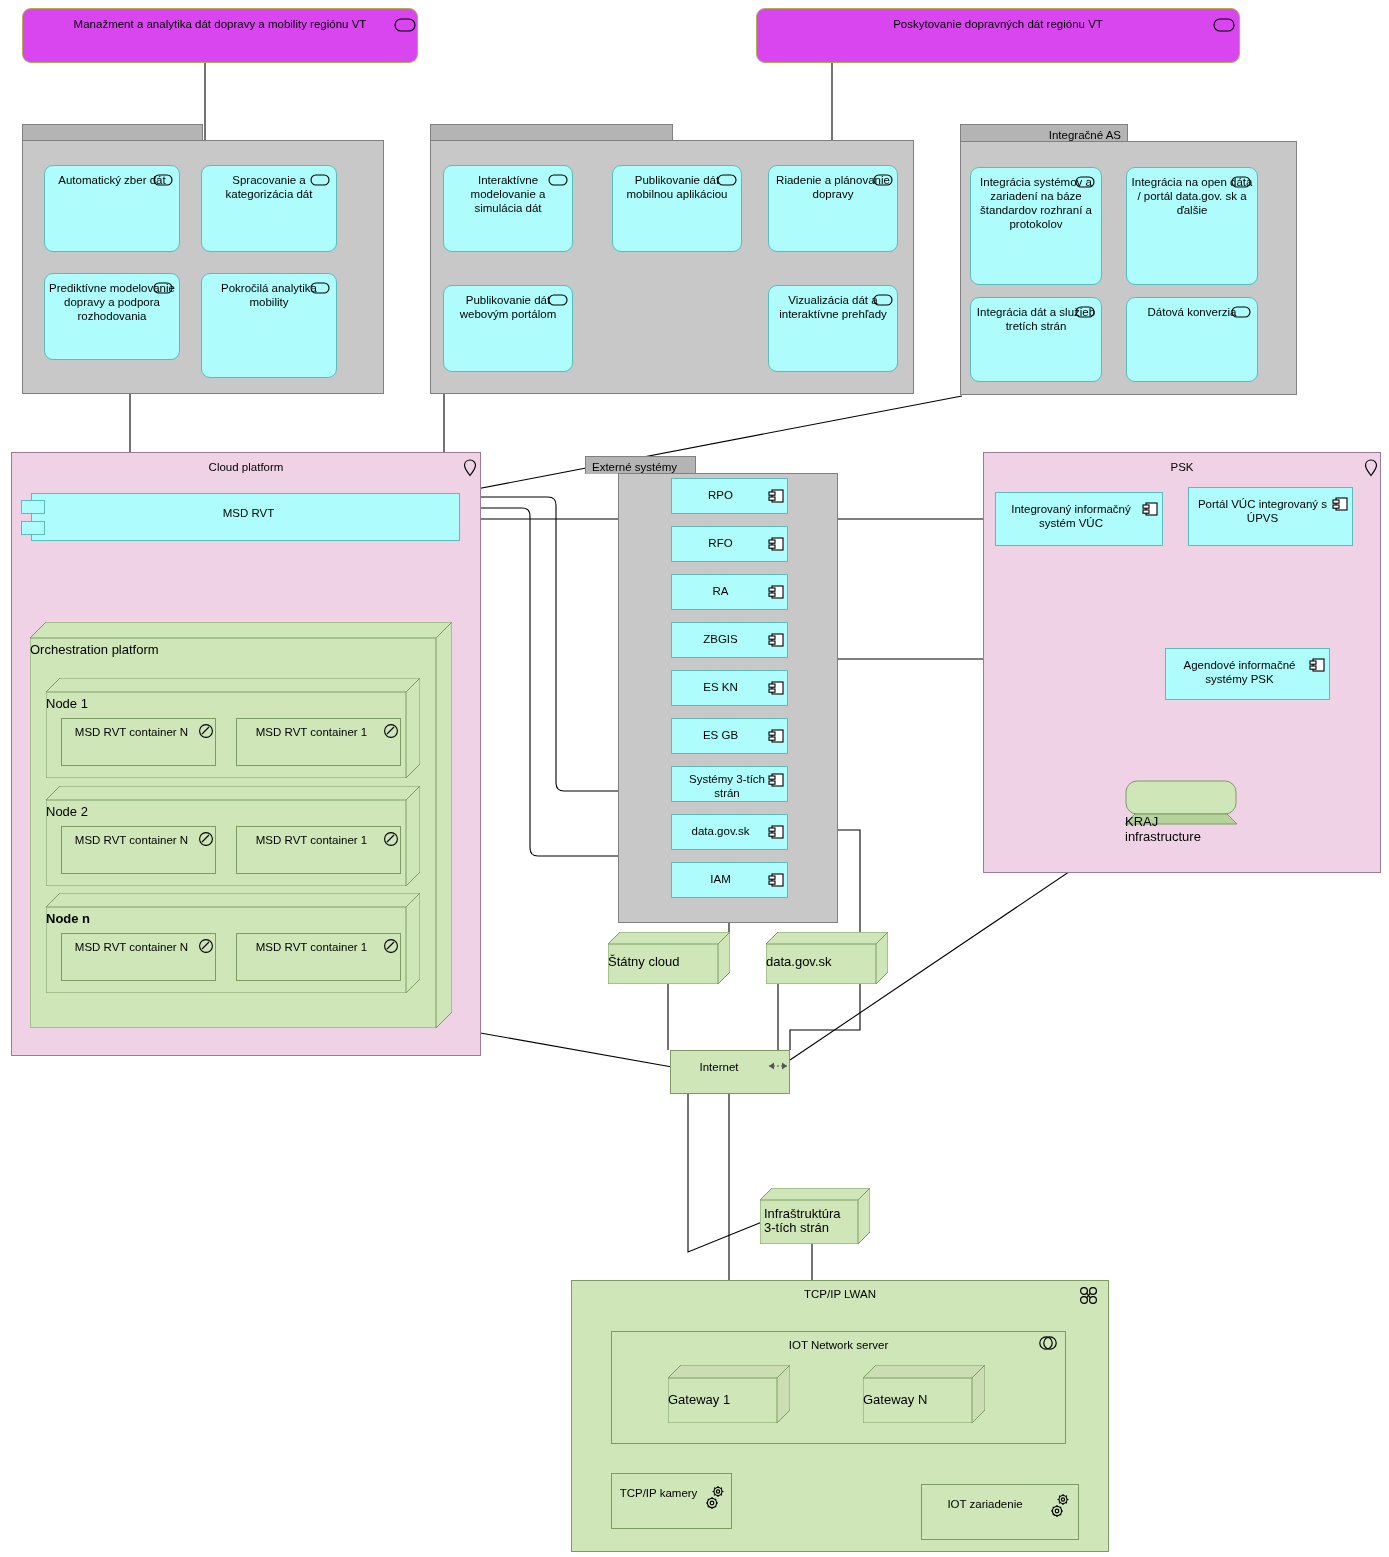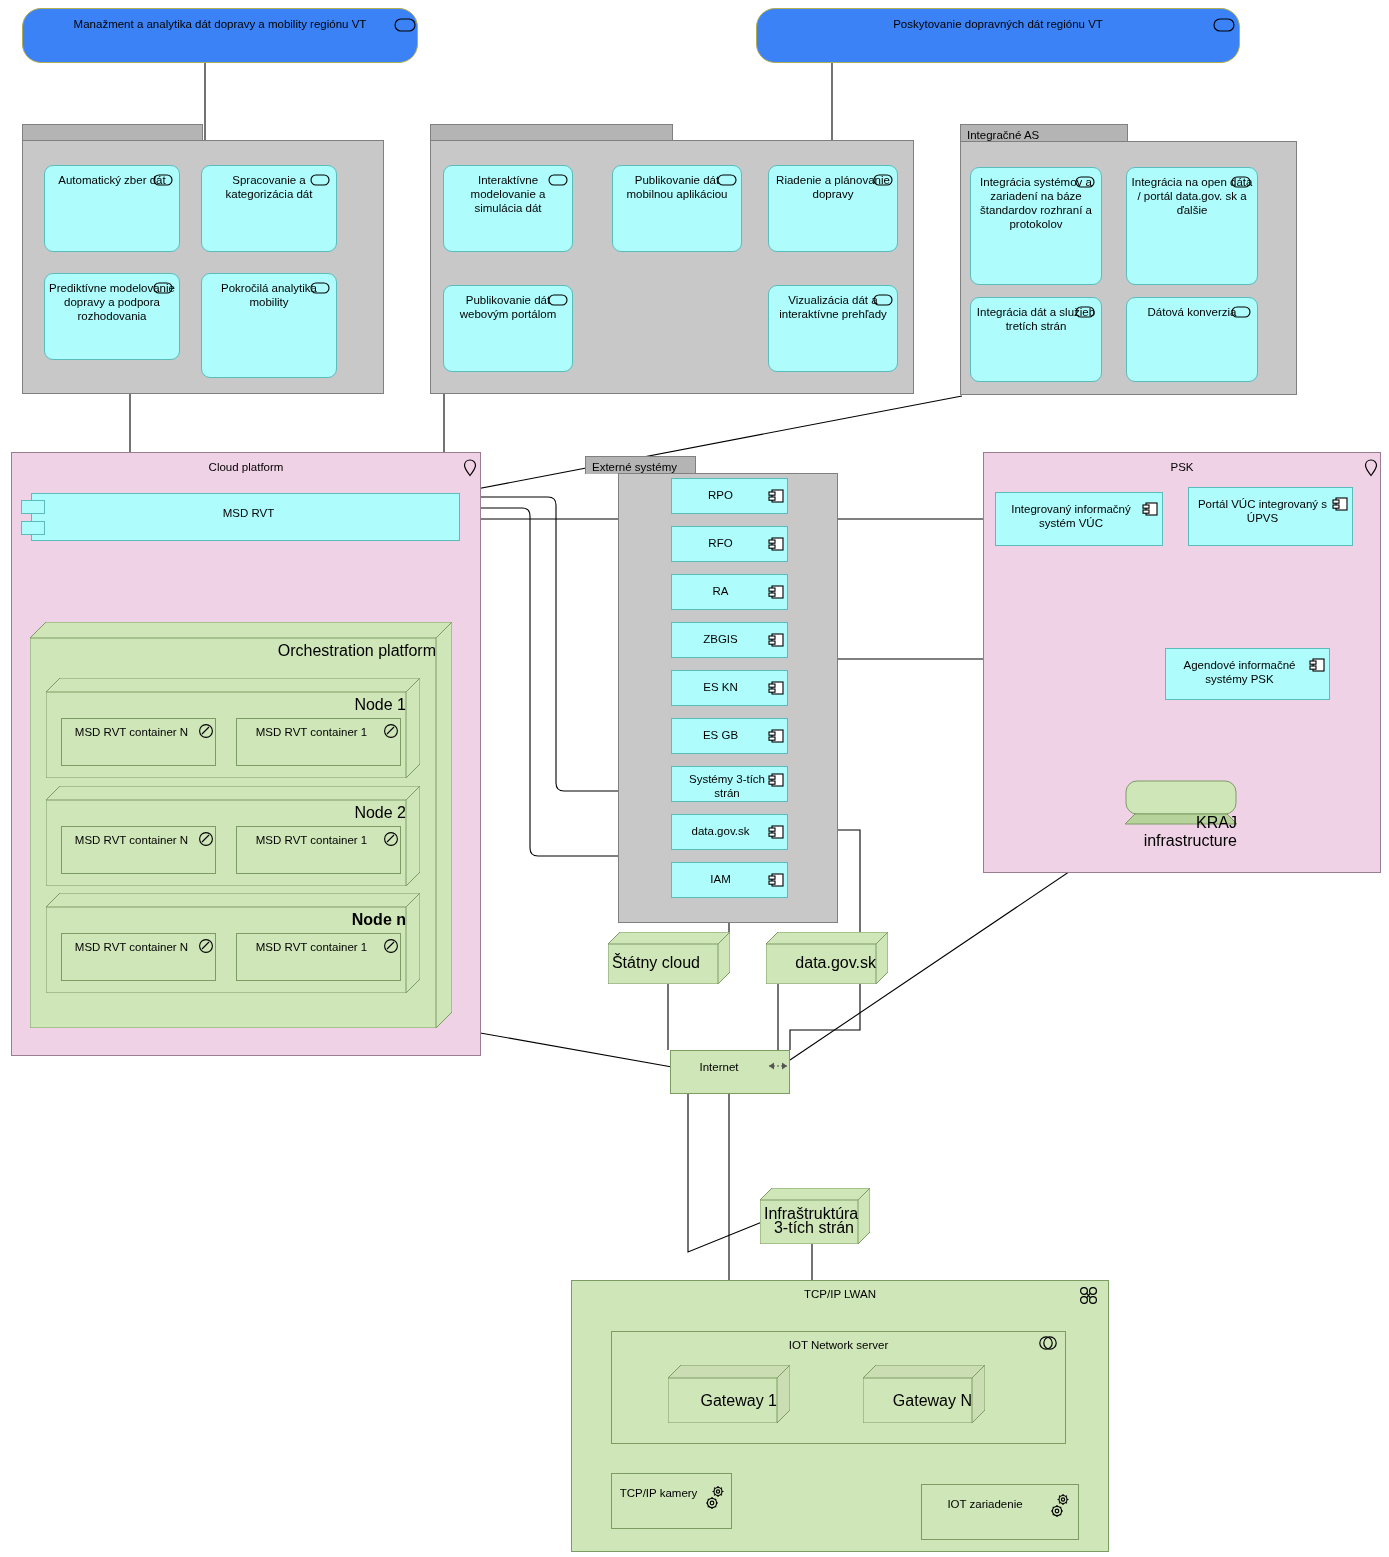--- a/index.html
+++ b/index.html
@@ -14,41 +14,41 @@
     padding-top:7px;padding-left:4px;padding-right:4px;
   }
   .grp{ 
     background:#c8c8c8;border:1px solid #808080;
   }
   .grp-tab{
     background:#b4b4b4;border:1px solid #808080;border-bottom:none;
     font-size:11.5px;color:#000;padding:3px 6px 0 6px;line-height:14px;
   }
   .motiv{ 
-    background:#3b82f6;border:1px solid #b3ad51;border-radius:19px;
+    background:#d946ef;border:1px solid #b3ad51;border-radius:9px;
     font-size:11.5px;text-align:center;color:#000;line-height:14px;padding-top:8px;
   }
   .node-pink{
     background:#f0d2e6;border:1px solid #9a7d92;
     font-size:11.5px;color:#000;text-align:center;padding-top:7px;line-height:14px;
   }
   .comp{ 
     background:#aefcfc;border:1px solid #5bbcbc;
     font-size:11.5px;color:#000;text-align:center;line-height:14px;
     padding-top:7px;padding-left:6px;padding-right:24px;
   }
   .green-plain{
     background:#cfe6b8;border:1px solid #7c9c62;
     font-size:11.5px;color:#000;text-align:center;line-height:14px;padding-top:6px;
   }
   .inner-rect{
     background:#cfe6b8;border:1px solid #7c9c62;
     font-size:11.5px;color:#000;text-align:center;line-height:14px;padding-top:6px;
   }
-  .lbl-center{font-size:16px;color:#000;text-align:right;}
+  .lbl-center{font-size:13px;color:#000;text-align:left;}
   svg.overlay{position:absolute;left:0;top:0;width:1389px;height:1557px;pointer-events:none;}
   .icon{position:absolute;}
 </style>
 </head>
 <body>
 
 <div id="canvas">
 
   <svg class="overlay">
     <g stroke="#000" stroke-width="1.1" fill="none">
@@ -195,21 +195,21 @@
     </svg>
   </div>
 
   <div class="abs svc" style="left:768px;top:285px;width:130px;height:87px;">
     <span>Vizualizácia dát a interaktívne prehľady</span>
     <svg class="icon" style="left:104px;top:8px;" width="20" height="12" viewBox="0 0 20 12">
       <rect x="1" y="1" width="18" height="10" rx="5" fill="none" stroke="#000" stroke-width="1.1"></rect>
     </svg>
   </div>
 
-  <div class="abs grp-tab" style="left:960px;top:124px;width:168px;height:28px;">
+  <div class="abs grp-tab" style="left:960px;top:124px;width:168px;height:28px;text-align:right;">
     <span>Integračné AS</span>
   </div>
   <div class="abs grp" style="left:960px;top:141px;width:337px;height:254px;"></div>
 
   <div class="abs svc" style="left:970px;top:167px;width:132px;height:118px;">
     <span>Integrácia systémov a zariadení na báze štandardov rozhraní a protokolov</span>
     <svg class="icon" style="left:104px;top:8px;" width="20" height="12" viewBox="0 0 20 12">
       <rect x="1" y="1" width="18" height="10" rx="5" fill="none" stroke="#000" stroke-width="1.1"></rect>
     </svg>
   </div>

